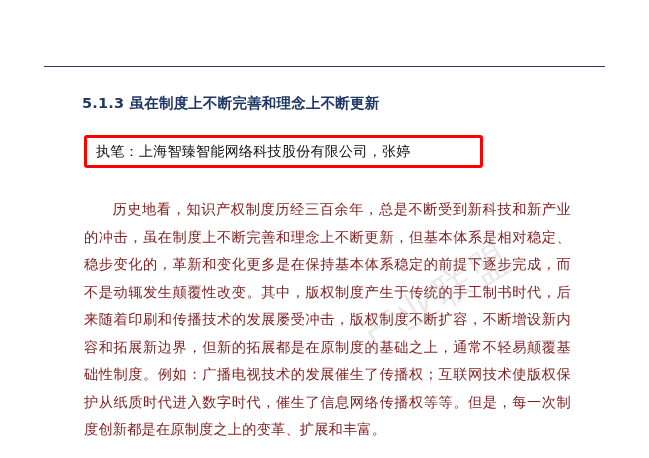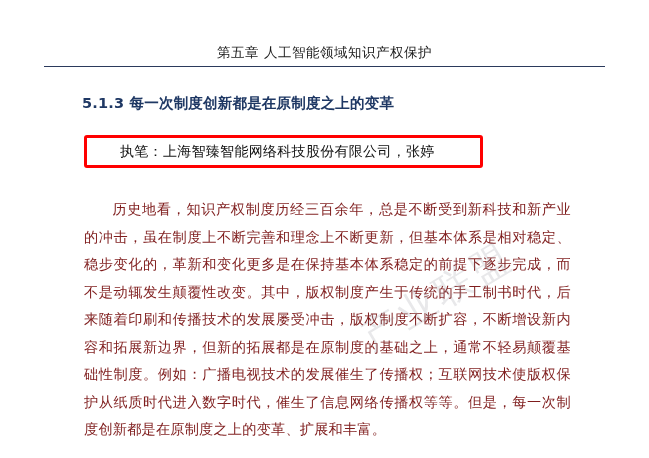--- a/index.html
+++ b/index.html
@@ -67,21 +67,20 @@
     box-sizing: border-box;
   }
   .author-text {
     position: absolute;
     top: 143px;
     left: 96px;
     font-size: 14px;
     color: #111111;
     font-family: Liberation Mono, monospace;
     letter-spacing: 0.3px;
-    margin-left: 24px;
   }
 
   
   .body-para {
     position: absolute;
     top: 196px;
     left: 84px;
     width: 487px;
     font-size: 14.2px;
     line-height: 27.5px;
@@ -107,25 +106,24 @@
     white-space: nowrap;
     pointer-events: none;
     user-select: none;
   }
 </style>
 </head>
 <body>
 
 <div class="page">
 
-  <div class="header">第五章  人工智能领域知识产权保护</div>
 
   <div class="header-rule"></div>
 
-  <div class="section-heading">5.1.3 每一次制度创新都是在原制度之上的变革</div>
+  <div class="section-heading">5.1.3 虽在制度上不断完善和理念上不断更新</div>
 
   <div class="author-box"></div>
 
   <div class="author-text">执笔：上海智臻智能网络科技股份有限公司，张婷</div>
 
   <div class="body-para">历史地看，知识产权制度历经三百余年，总是不断受到新科技和新产业的冲击，虽在制度上不断完善和理念上不断更新，但基本体系是相对稳定、稳步变化的，革新和变化更多是在保持基本体系稳定的前提下逐步完成，而不是动辄发生颠覆性改变。其中，版权制度产生于传统的手工制书时代，后来随着印刷和传播技术的发展屡受冲击，版权制度不断扩容，不断增设新内容和拓展新边界，但新的拓展都是在原制度的基础之上，通常不轻易颠覆基础性制度。例如：广播电视技术的发展催生了传播权；互联网技术使版权保护从纸质时代进入数字时代，催生了信息网络传播权等等。但是，每一次制度创新都是在原制度之上的变革、扩展和丰富。</div>
 
   <div class="watermark">产业联盟</div>
 
 </div>

